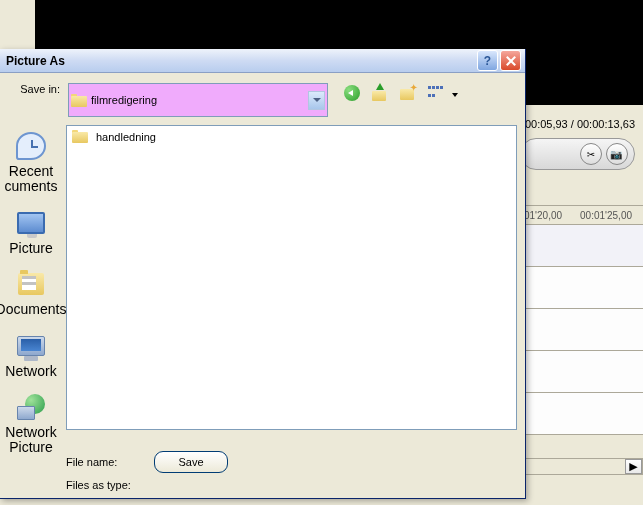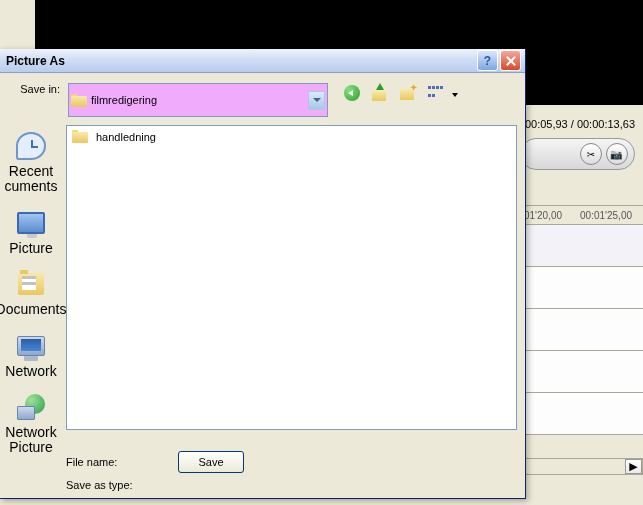--- a/index.html
+++ b/index.html
@@ -241,39 +241,38 @@
     flex: 1;
     margin: 0 8px 17px 4px;
     background: #fff;
     border: 1px solid #7f9db9;
     padding: 3px;
     overflow: auto;
   }
   .file-item { display: flex; align-items: center; gap: 4px; padding: 1px 2px; }
   
   .bottom-rows { padding: 4px 8px 4px 66px; }
-  .bottom-row { display: flex; align-items: center; margin-bottom: 6px; gap: 10px; }
+  .bottom-row { display: flex; align-items: center; margin-bottom: 6px; gap: 4px; }
   .bottom-label { width: 84px; }
   .bottom-combo {
     flex: 0 0 244px;
     height: 21px;
     border: 1px solid #7f9db9;
     background: #fff;
     display: flex;
     align-items: center;
     padding: 0 0 0 4px;
   }
   .bottom-combo input { border:none; outline:none; flex:1; font: inherit; }
   .action-btn {
-    width: 66px; height: 22px;
+    width: 74px; height: 22px;
     background: linear-gradient(to bottom, #fff, #ece9d8);
     border: 1px solid #003c74;
-    border-radius: 3px;
+    border-radius: 9px;
     font: inherit;
-    margin-left: 18px;
   }
 </style>
 </head>
 <body>
 
 <div class="bg-editor">
   <div class="bg-video-dark"></div>
   <div class="bg-timecode">00:00:05,93 / 00:00:13,63</div>
   <div class="bg-controls-bar">
     <div class="bg-ctrl-btn">✂</div>
@@ -376,16 +375,16 @@
       </div>
     </div>
   </div>
 
   <div class="bottom-rows">
     <div class="bottom-row">
       <div class="bottom-label">File name:</div>
       <button class="action-btn">Save</button>
     </div>
     <div class="bottom-row">
-      <div class="bottom-label">Save as type:</div>
+      <div class="bottom-label">Files as type:</div>
     </div>
   </div>
 </div>
 
 </body></html>

